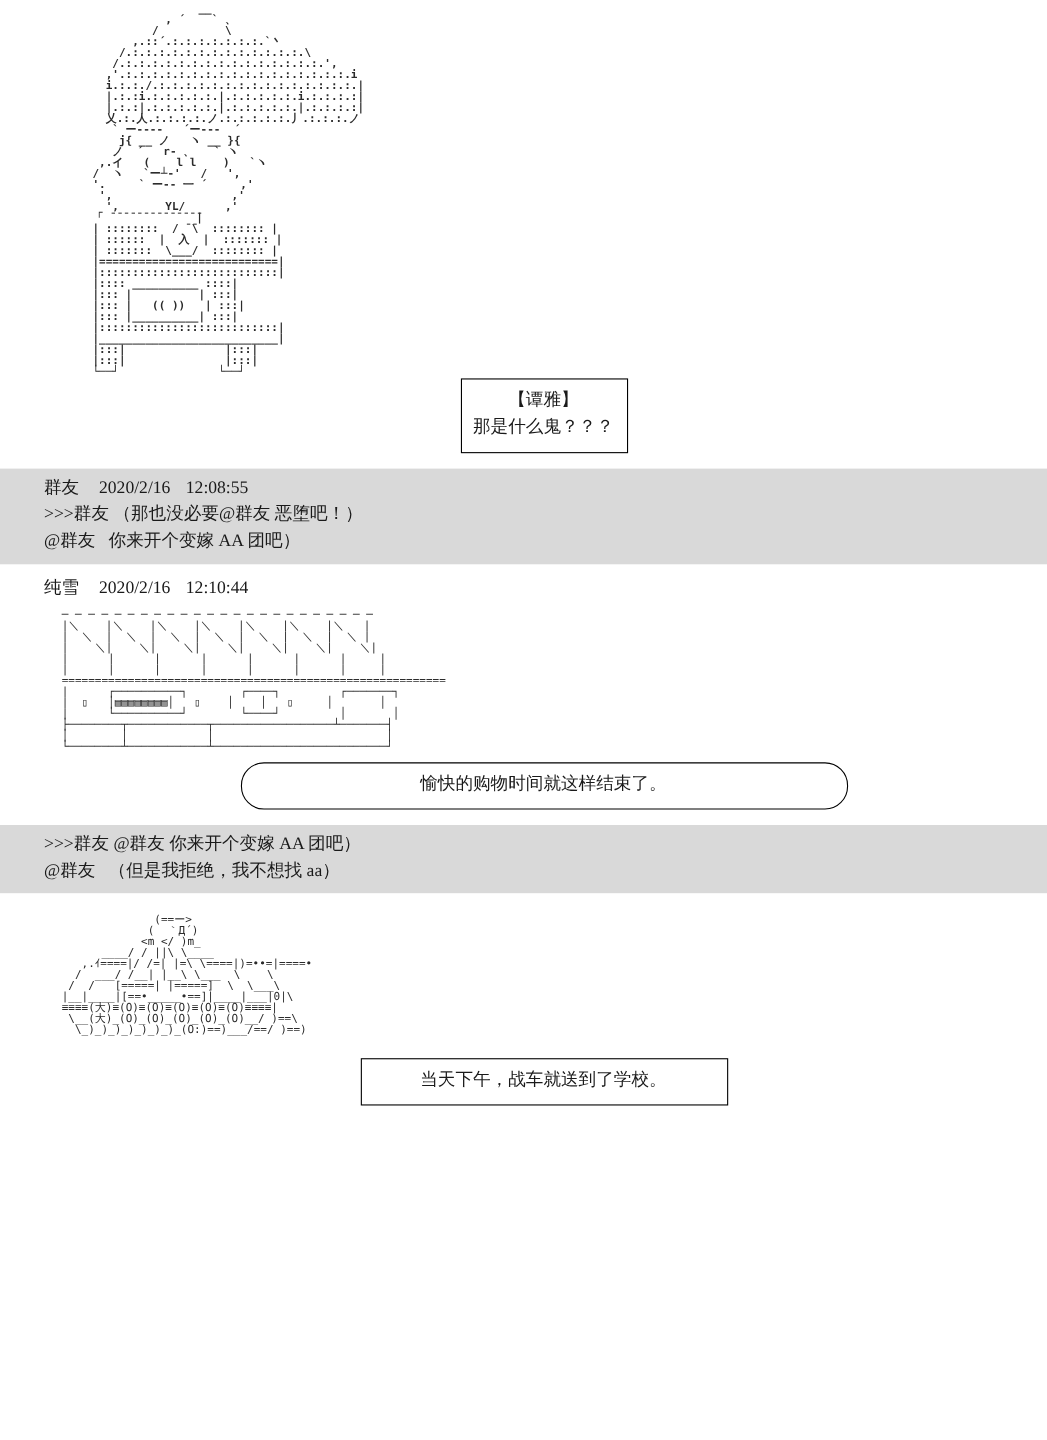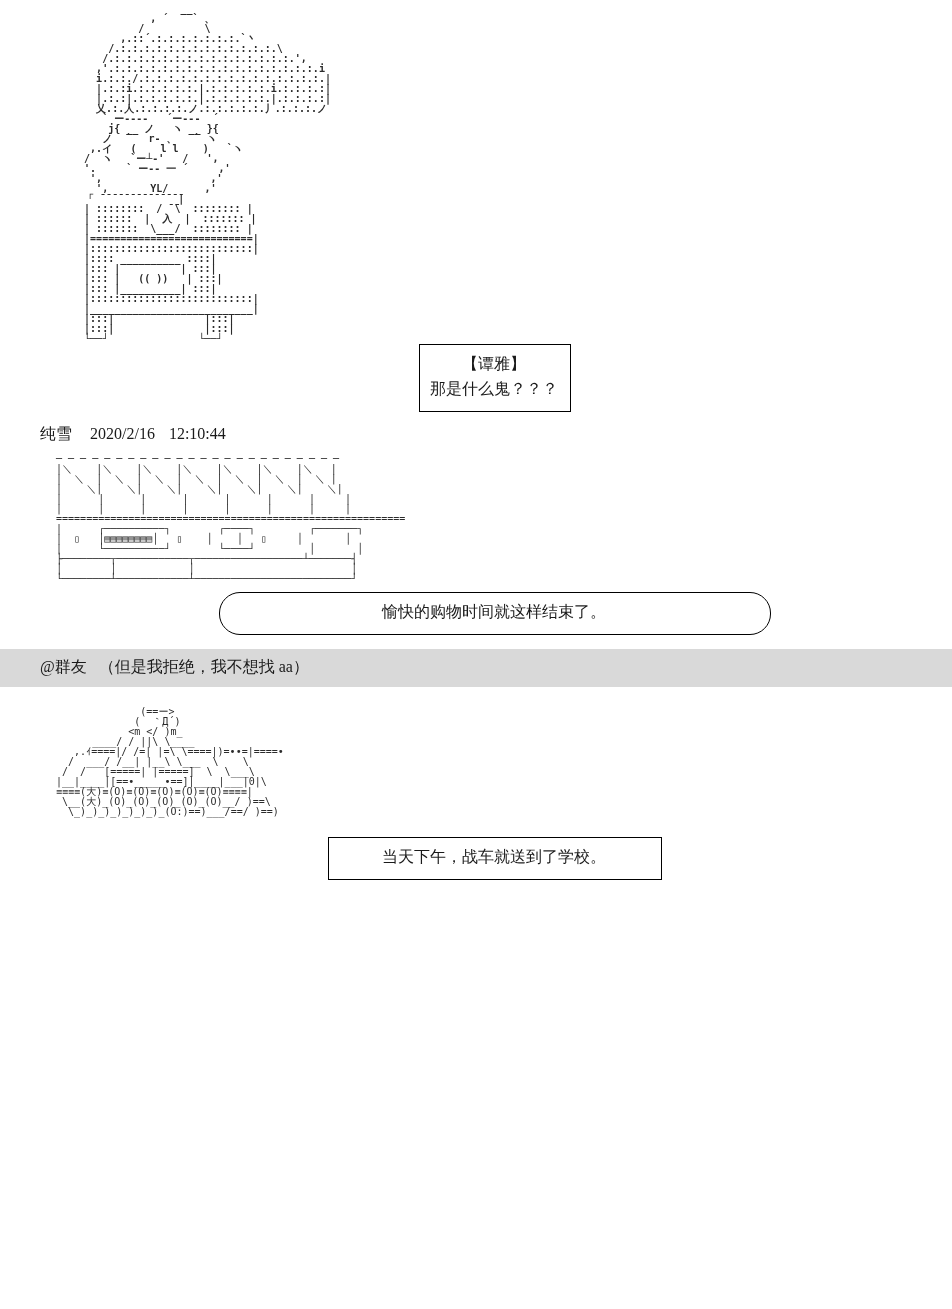--- a/index.html
+++ b/index.html
@@ -130,20 +130,25 @@
     |:::|               |:::|
     └──┘               └──┘</div>
 
   <div class="caption-wrap">
     <div class="caption-box">
       <span class="caption-line">【谭雅】</span>
       <span class="caption-line">那是什么鬼？？？</span>
     </div>
   </div>
 
+  <div class="chat-block">
+    <div class="row"><span>群友</span><span class="meta-gap"></span><span>2020/2/16</span><span class="meta-gap-sm"></span><span>12:08:55</span></div>
+    <div class="row">&gt;&gt;&gt;群友 （那也没必要@群友 恶堕吧！）</div>
+    <div class="row">@群友   你来开个变嫁 AA 团吧）</div>
+  </div>
 
   <div class="post-head">
     <div class="row"><span>纯雪</span><span class="meta-gap"></span><span>2020/2/16</span><span class="meta-gap-sm"></span><span>12:10:44</span></div>
   </div>
 
   <div class="aa aa-shop">  ─ ─ ─ ─ ─ ─ ─ ─ ─ ─ ─ ─ ─ ─ ─ ─ ─ ─ ─ ─ ─ ─ ─ ─
   |＼    |＼    |＼    |＼    |＼    |＼    |＼   |
   |  ＼  |  ＼  |  ＼  |  ＼  |  ＼  |  ＼  |  ＼ |
   |    ＼|    ＼|    ＼|    ＼|    ＼|    ＼|    ＼|
   |      |      |      |      |      |      |     |
@@ -158,20 +163,21 @@
 
   <div class="spacer-8"></div>
 
   <div class="caption-wrap">
     <div class="caption-box" style="min-width:552px;border-radius:21px;">
       <span class="caption-line">愉快的购物时间就这样结束了。</span>
     </div>
   </div>
 
   <div class="chat-block">
+    <div class="row">&gt;&gt;&gt;群友 @群友 你来开个变嫁 AA 团吧）</div>
     <div class="row">@群友   （但是我拒绝，我不想找 aa）</div>
   </div>
 
 
   <div class="spacer-14"></div>
 
   <div class="aa aa-tank">                (==ー&gt;
                (  ｀Д´)
               &lt;m &lt;/ )m_
         ____/ / ||\ \____

